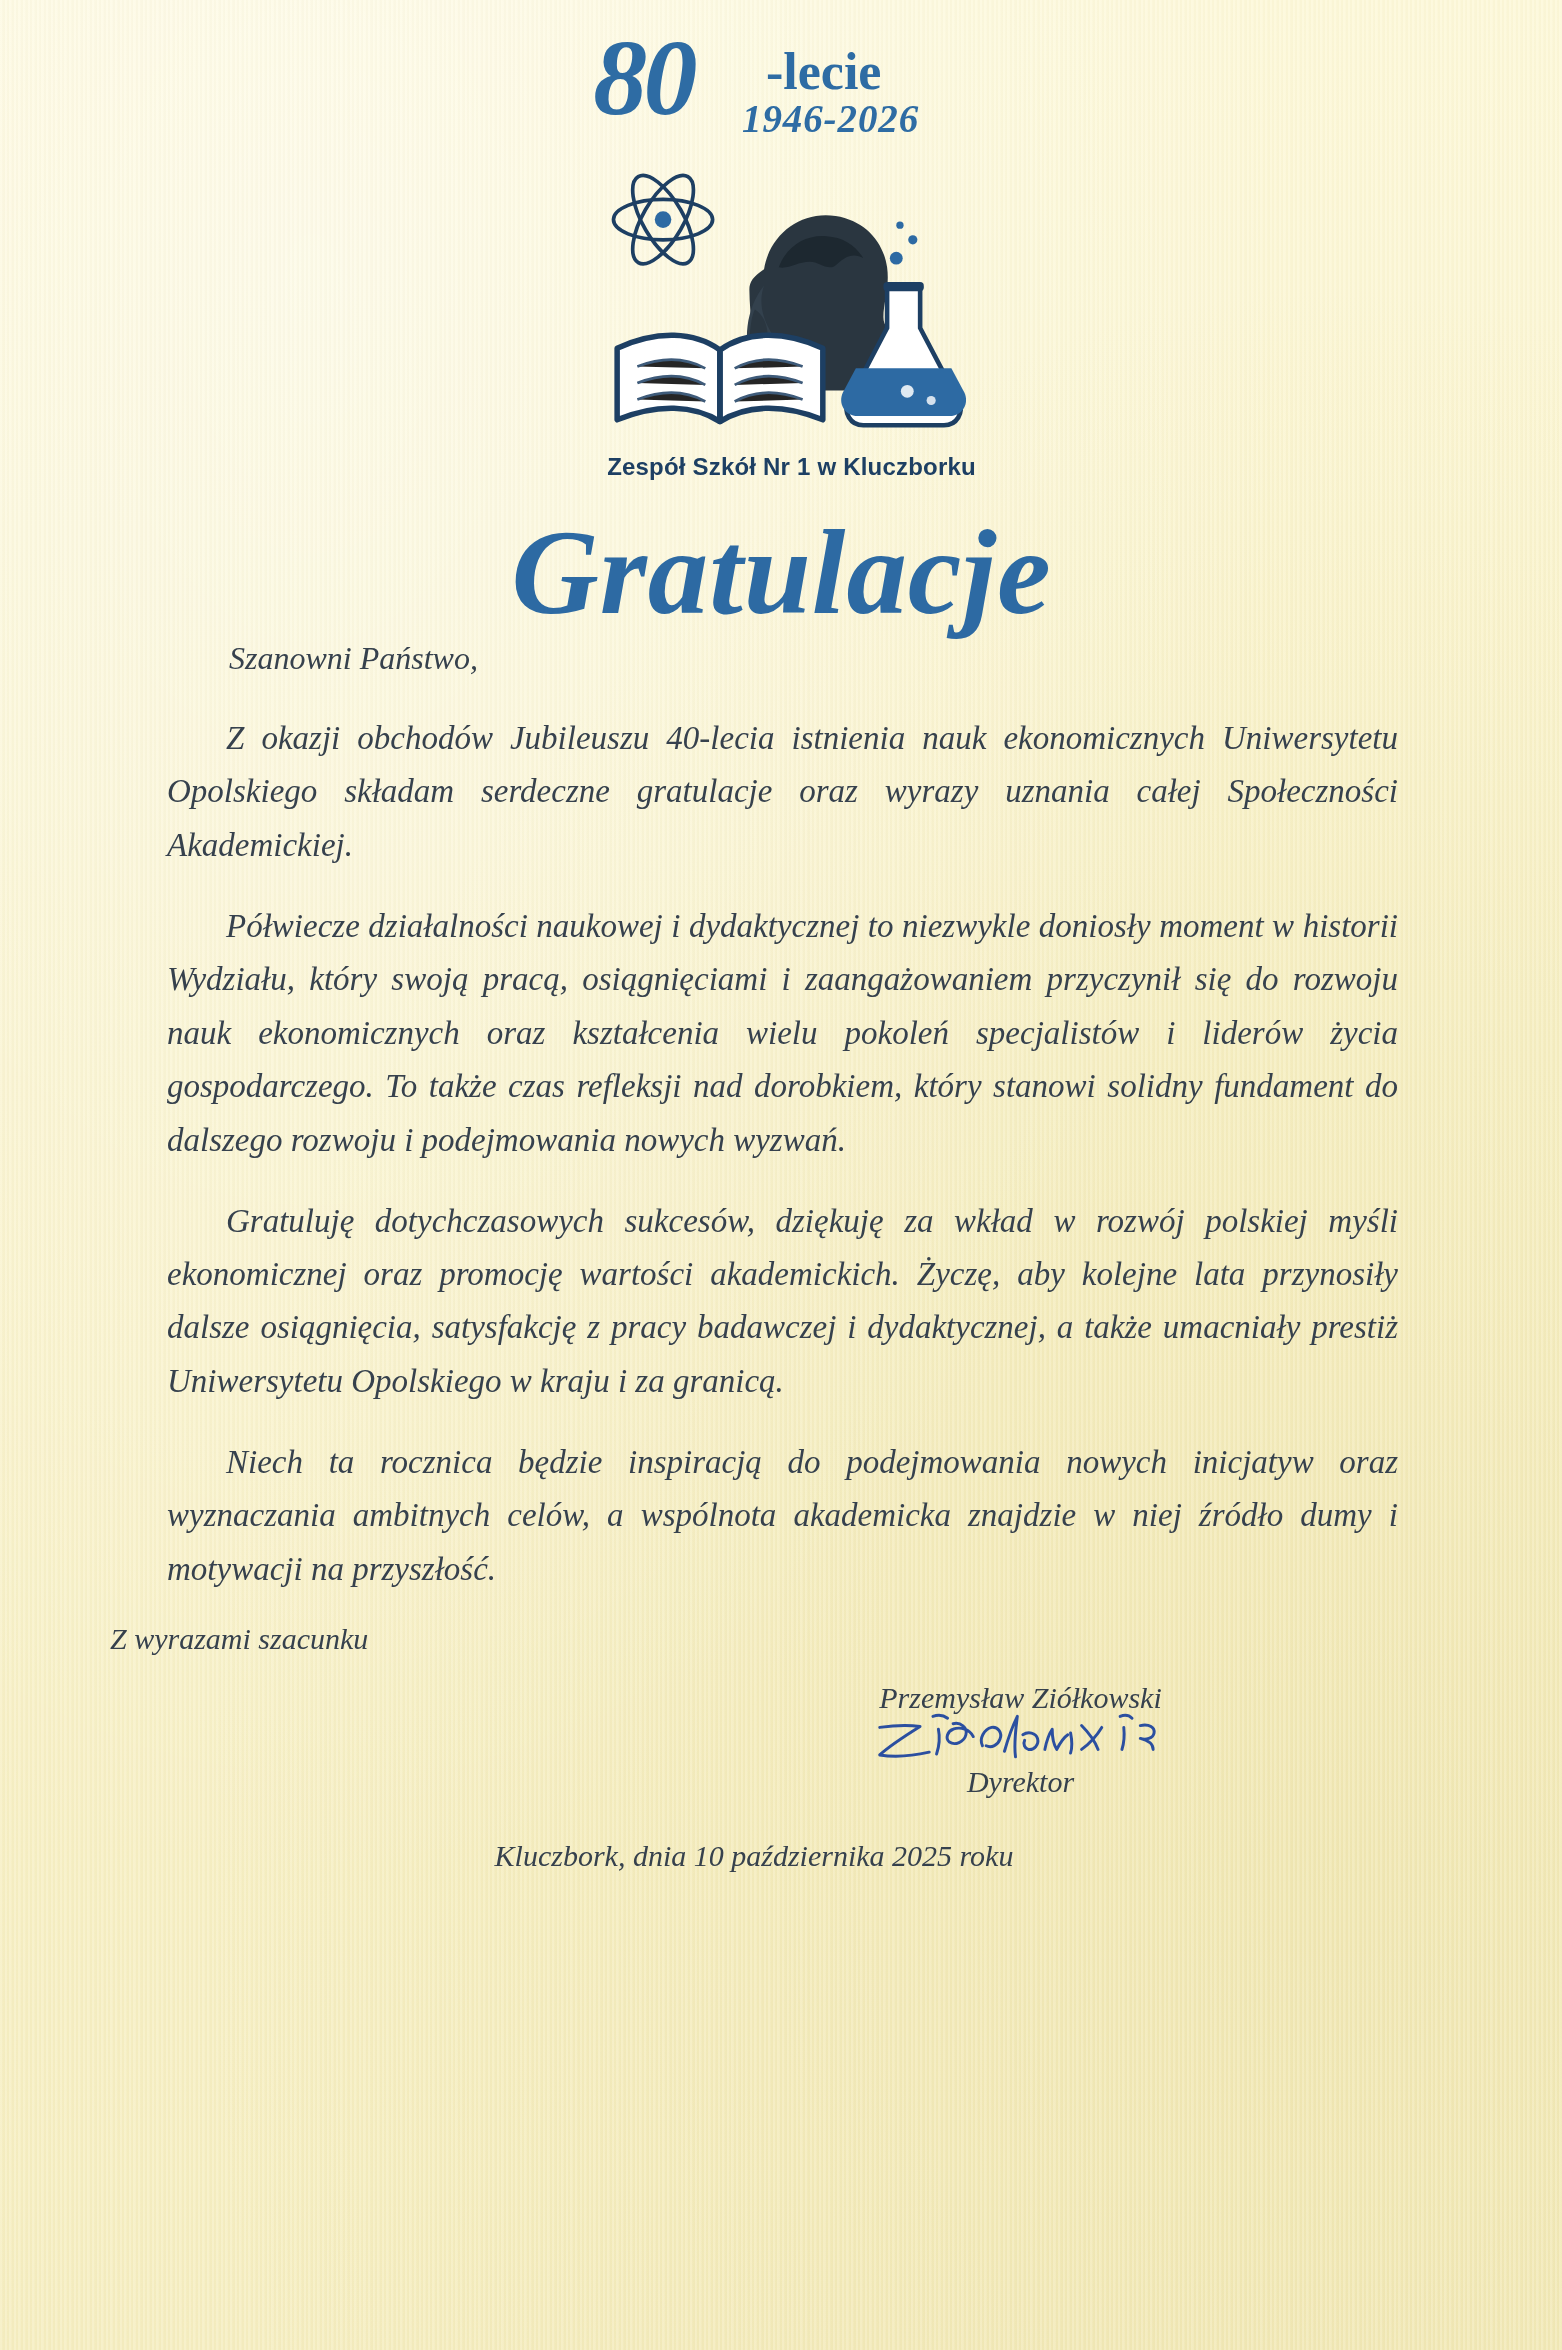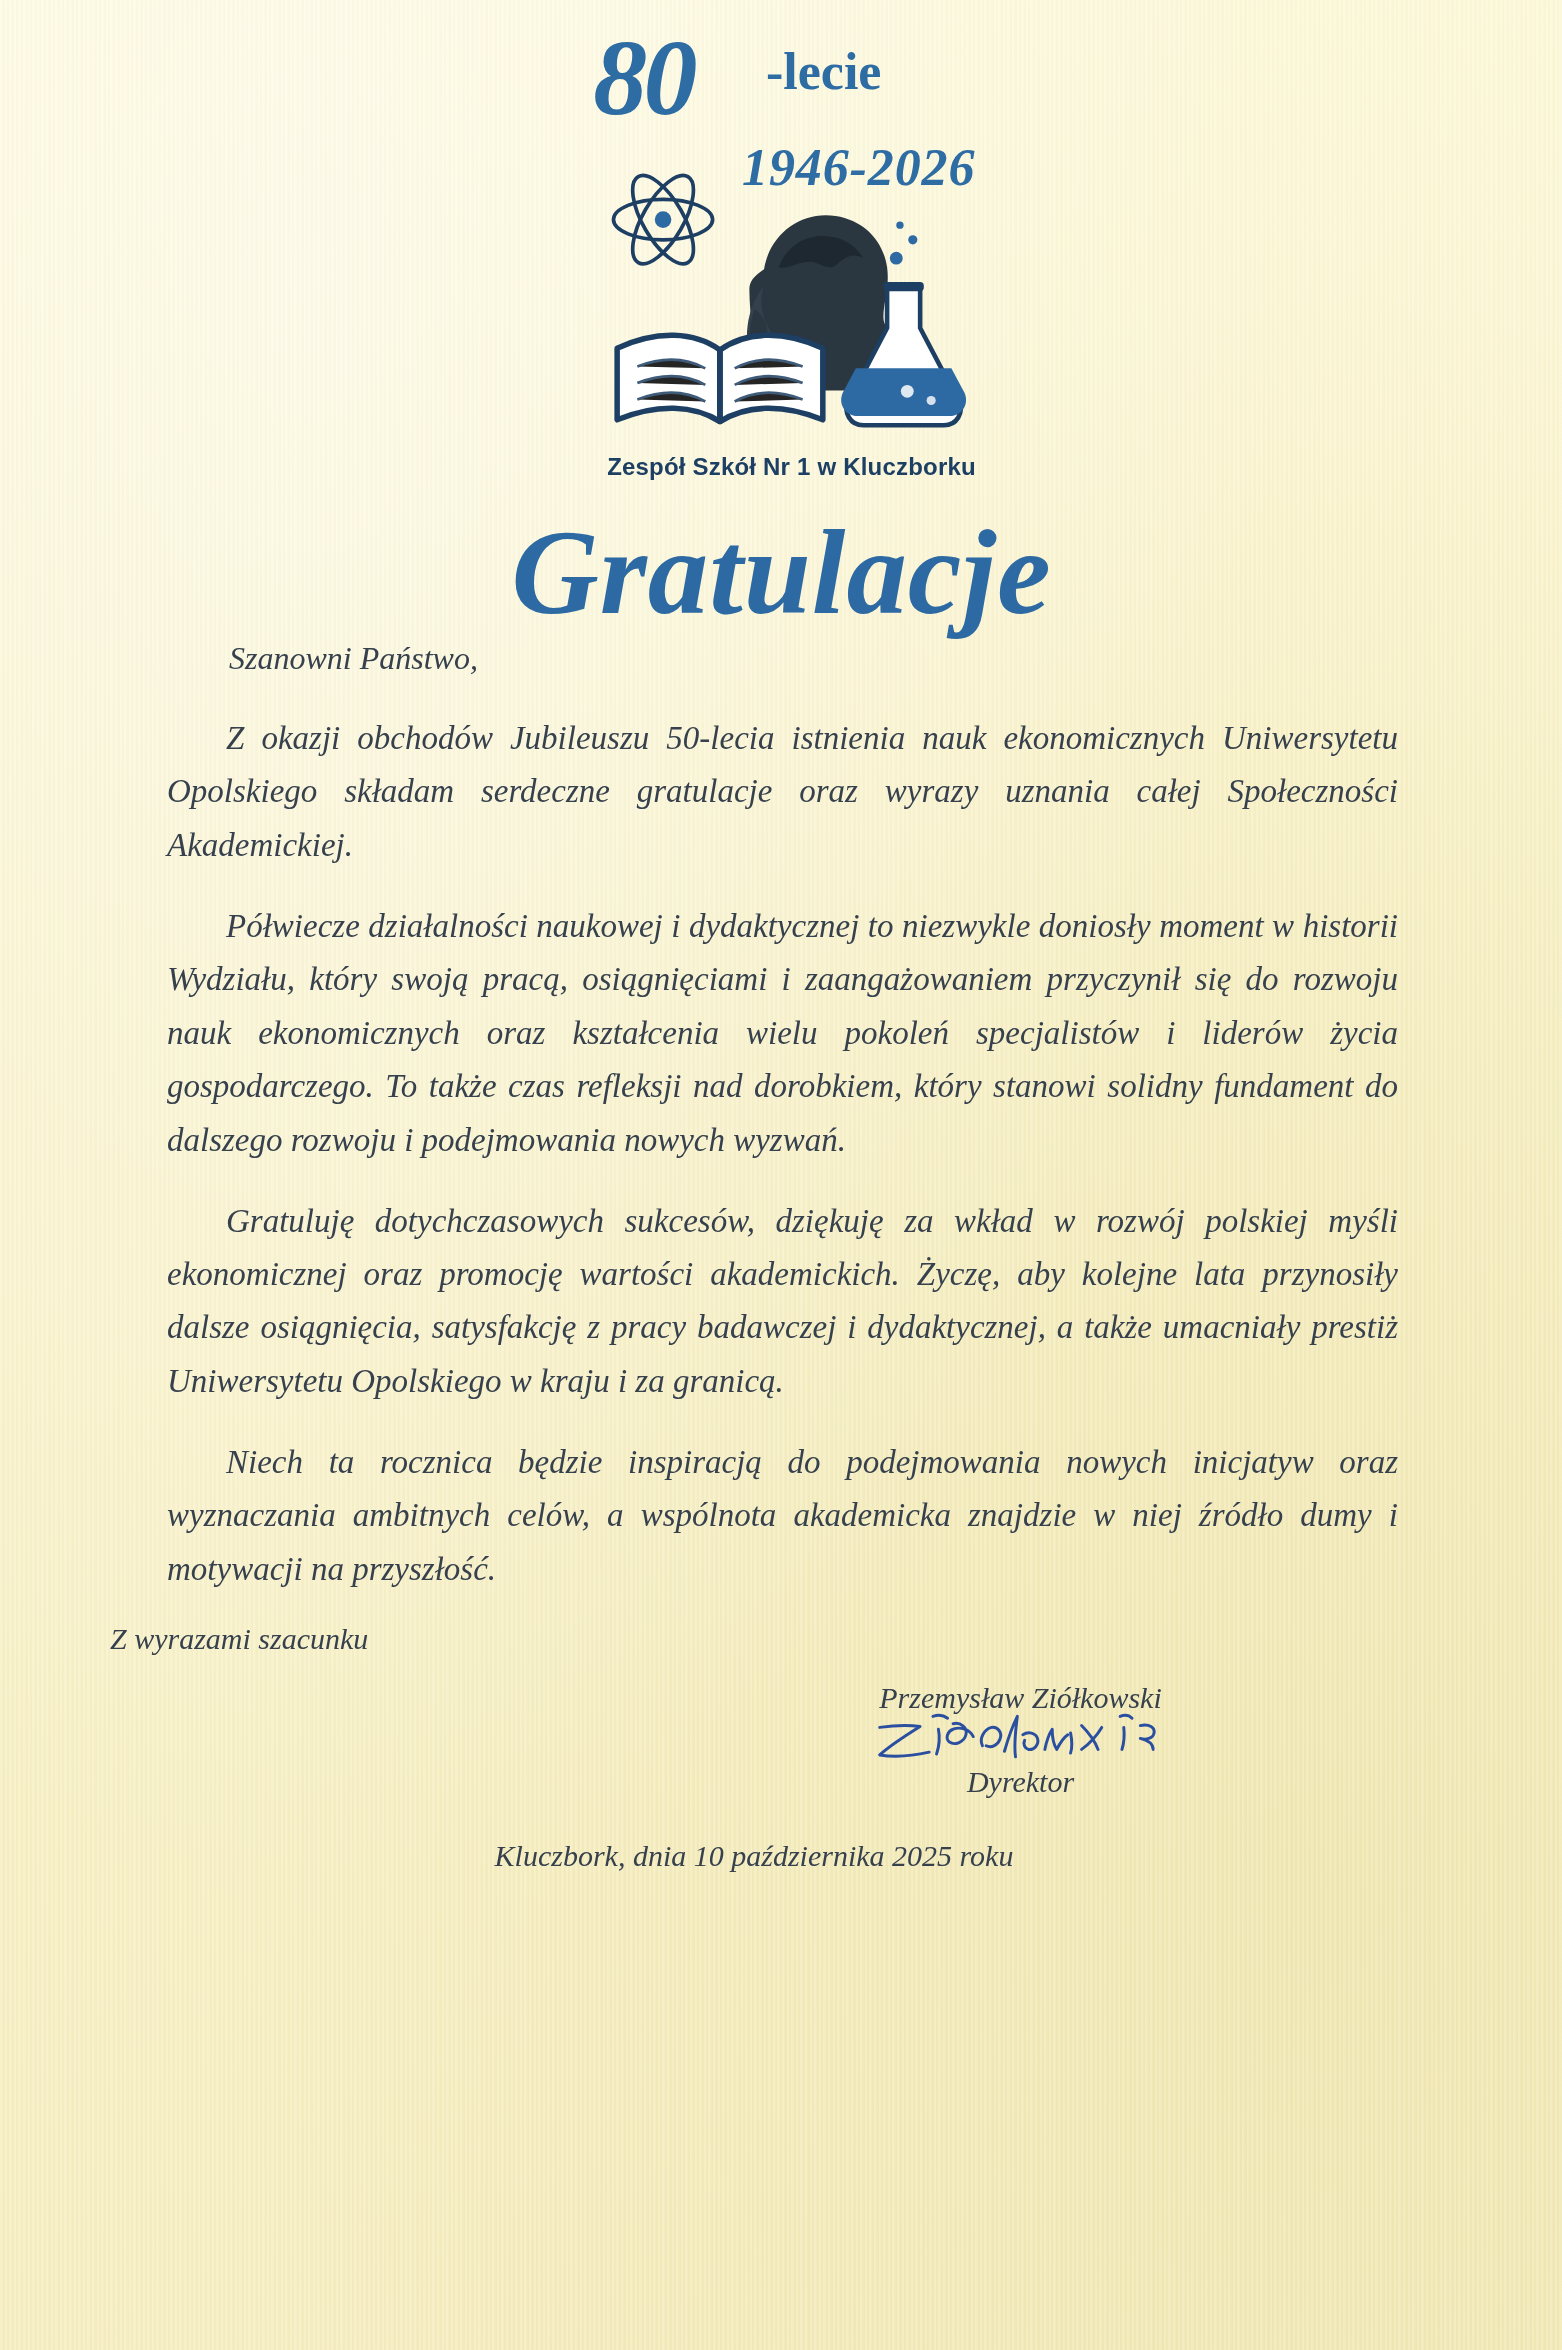--- a/index.html
+++ b/index.html
@@ -70,25 +70,24 @@
     line-height: 1;
     color: #2e6ca4;
   }
   .anniv-years {
     position: absolute;
     left: 158px;
     top: 68px;
     font-family: "Liberation Serif", serif;
     font-weight: bold;
     font-style: italic;
-    font-size: 52px;
+    font-size: 39px;
     line-height: 1;
     color: #2e6ca4;
     letter-spacing: 0.9px;
-    margin-top: 43px;
   }
   .emblem {
     margin-top: 1.8px;
     width: 395px;
     height: 303px;
     position: relative;
   }
   .school-name {
     margin-top: 1.8px;
     font-family: "Liberation Sans", sans-serif;
@@ -236,21 +235,21 @@
       </svg>
     </div>
 
     <div class="school-name">Zespół Szkół Nr 1 w Kluczborku</div>
   </div>
 
   <div class="title">Gratulacje</div>
 
   <div class="letter">
     <p class="salutation">Szanowni Państwo,</p>
-    <p class="para">Z okazji obchodów Jubileuszu 50-lecia istnienia nauk ekonomicznych Uniwersytetu Opolskiego składam serdeczne gratulacje oraz wyrazy uznania całej Społeczności Akademickiej.</p>
+    <p class="para">Z okazji obchodów Jubileuszu 40-lecia istnienia nauk ekonomicznych Uniwersytetu Opolskiego składam serdeczne gratulacje oraz wyrazy uznania całej Społeczności Akademickiej.</p>
     <p class="para">Półwiecze działalności naukowej i dydaktycznej to niezwykle doniosły moment w historii Wydziału, który swoją pracą, osiągnięciami i zaangażowaniem przyczynił się do rozwoju nauk ekonomicznych oraz kształcenia wielu pokoleń specjalistów i liderów życia gospodarczego. To także czas refleksji nad dorobkiem, który stanowi solidny fundament do dalszego rozwoju i podejmowania nowych wyzwań.</p>
     <p class="para">Gratuluję dotychczasowych sukcesów, dziękuję za wkład w rozwój polskiej myśli ekonomicznej oraz promocję wartości akademickich. Życzę, aby kolejne lata przynosiły dalsze osiągnięcia, satysfakcję z pracy badawczej i dydaktycznej, a także umacniały prestiż Uniwersytetu Opolskiego w kraju i za granicą.</p>
     <p class="para">Niech ta rocznica będzie inspiracją do podejmowania nowych inicjatyw oraz wyznaczania ambitnych celów, a wspólnota akademicka znajdzie w niej źródło dumy i motywacji na przyszłość.</p>
   </div>
 
   <div class="closing">Z wyrazami szacunku</div>
 
   <div class="sign-block">
     <div class="sign-name">Przemysław Ziółkowski</div>
     <div class="signature-mark">

